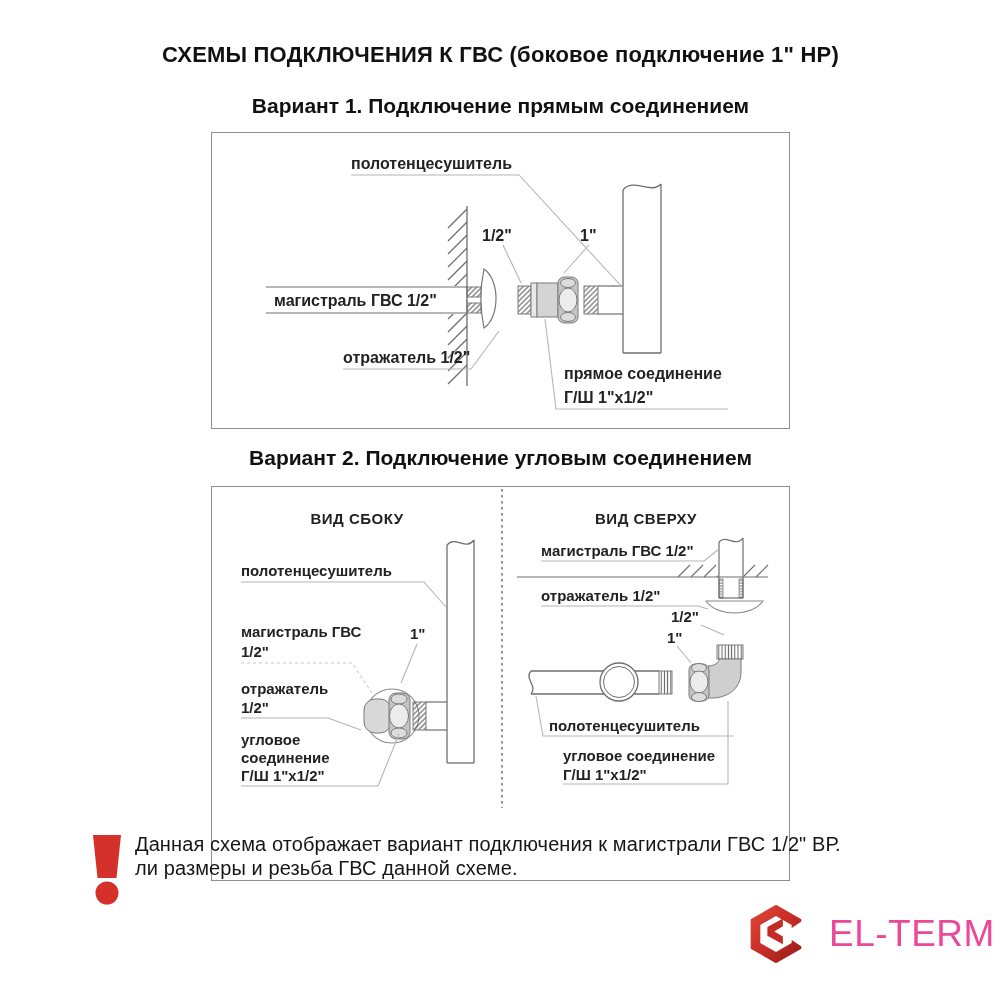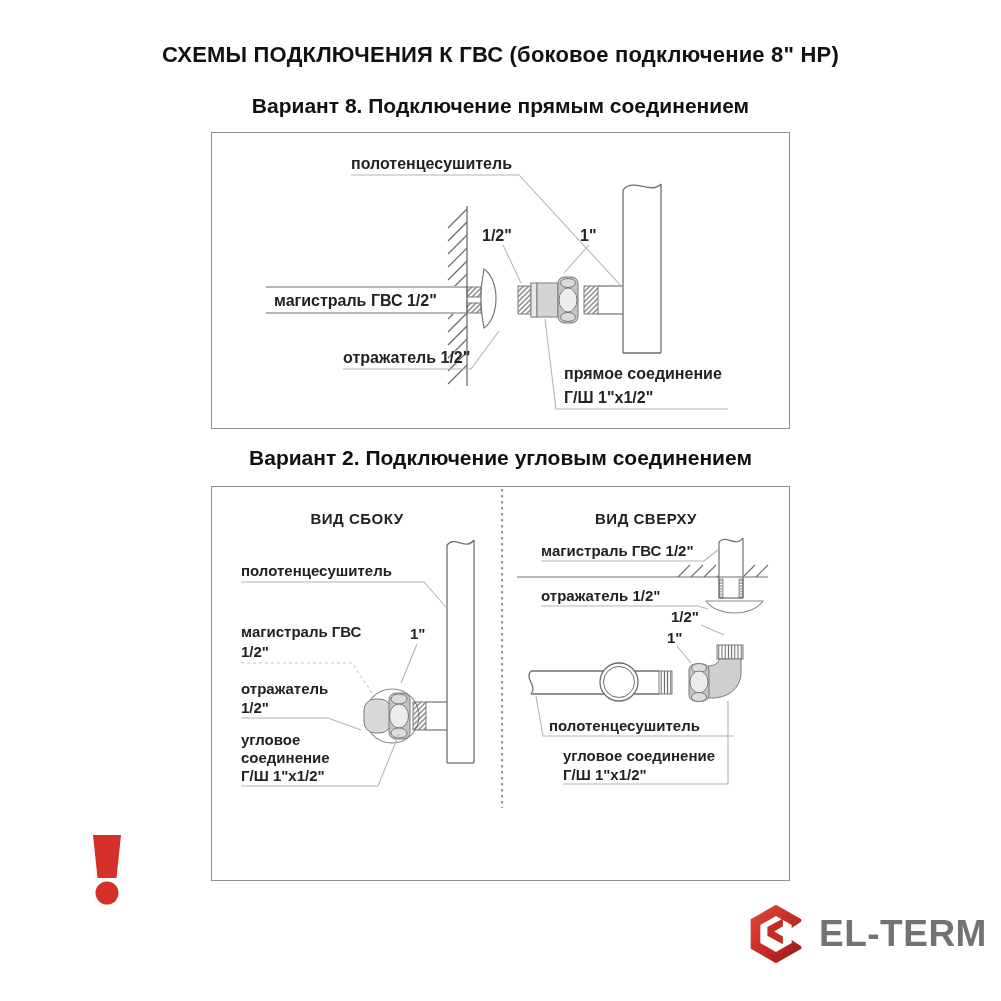--- a/index.html
+++ b/index.html
@@ -26,31 +26,31 @@
   .dbox svg{display:block;}
   svg text{
     font-family:"Liberation Sans","DejaVu Sans",sans-serif;
     fill:#222;font-weight:bold;
   }
   .warning{position:absolute;left:92px;top:833px;width:860px;display:flex;}
   .warn-icon{flex:0 0 30px;margin-right:13px;}
   .warn-text{font-size:20px;font-weight:500;line-height:23.5px;color:#161616;letter-spacing:0.1px;white-space:nowrap;}
   .logo{position:absolute;left:745px;top:903px;display:flex;align-items:center;}
   .logo-text{
-    font-size:37px;font-weight:bold;color:#737373;letter-spacing:0.5px;margin-left:12px;
+    font-size:37px;font-weight:normal;color:#ec4899;letter-spacing:0.5px;margin-left:22px;
   }
 </style>
 </head>
 <body>
 
 <div class="canvas">
 
-  <div class="page-title">СХЕМЫ ПОДКЛЮЧЕНИЯ К ГВС (боковое подключение 8" НР)</div>
-
-  <div class="variant-heading vh1">Вариант 8. Подключение прямым соединением</div>
+  <div class="page-title">СХЕМЫ ПОДКЛЮЧЕНИЯ К ГВС (боковое подключение 1" НР)</div>
+
+  <div class="variant-heading vh1">Вариант 1. Подключение прямым соединением</div>
 
   <div class="dbox box1">
     <svg width="577" height="295" viewBox="0 0 577 295">
       <defs>
         <pattern id="hatch1" patternUnits="userSpaceOnUse" width="3.6" height="3.6" patternTransform="rotate(45)">
           <line x1="1" y1="0" x2="1" y2="3.6" stroke="#5c5c5c" stroke-width="1.1"></line>
         </pattern>
       </defs>
 
       <g stroke="#6e6e6e" stroke-width="1.2">
@@ -235,20 +235,22 @@
       <text x="351" y="293" font-size="15">Г/Ш 1"х1/2"</text>
     </svg>
   </div>
 
   <div class="warning">
     <svg class="warn-icon" width="30" height="72" viewBox="0 0 30 72">
       <polygon points="1,2 29,2 24.5,45 5.5,45" fill="#d3312a"></polygon>
       <circle cx="15" cy="60" r="11.5" fill="#d3312a"></circle>
     </svg>
     <div class="warn-text">
+      <div>Данная схема отображает вариант подключения к магистрали ГВС 1/2" ВР.</div>
+      <div>ли  размеры и резьба ГВС данной схеме.</div>
     </div>
   </div>
 
   <div class="logo">
     <svg width="62" height="62" viewBox="0 0 72 72">
       <defs>
         <linearGradient id="lgred" x1="0" y1="0" x2="1" y2="1">
           <stop offset="0" stop-color="#e0483a"></stop>
           <stop offset="0.55" stop-color="#c42b24"></stop>
           <stop offset="1" stop-color="#8f1a19"></stop>

